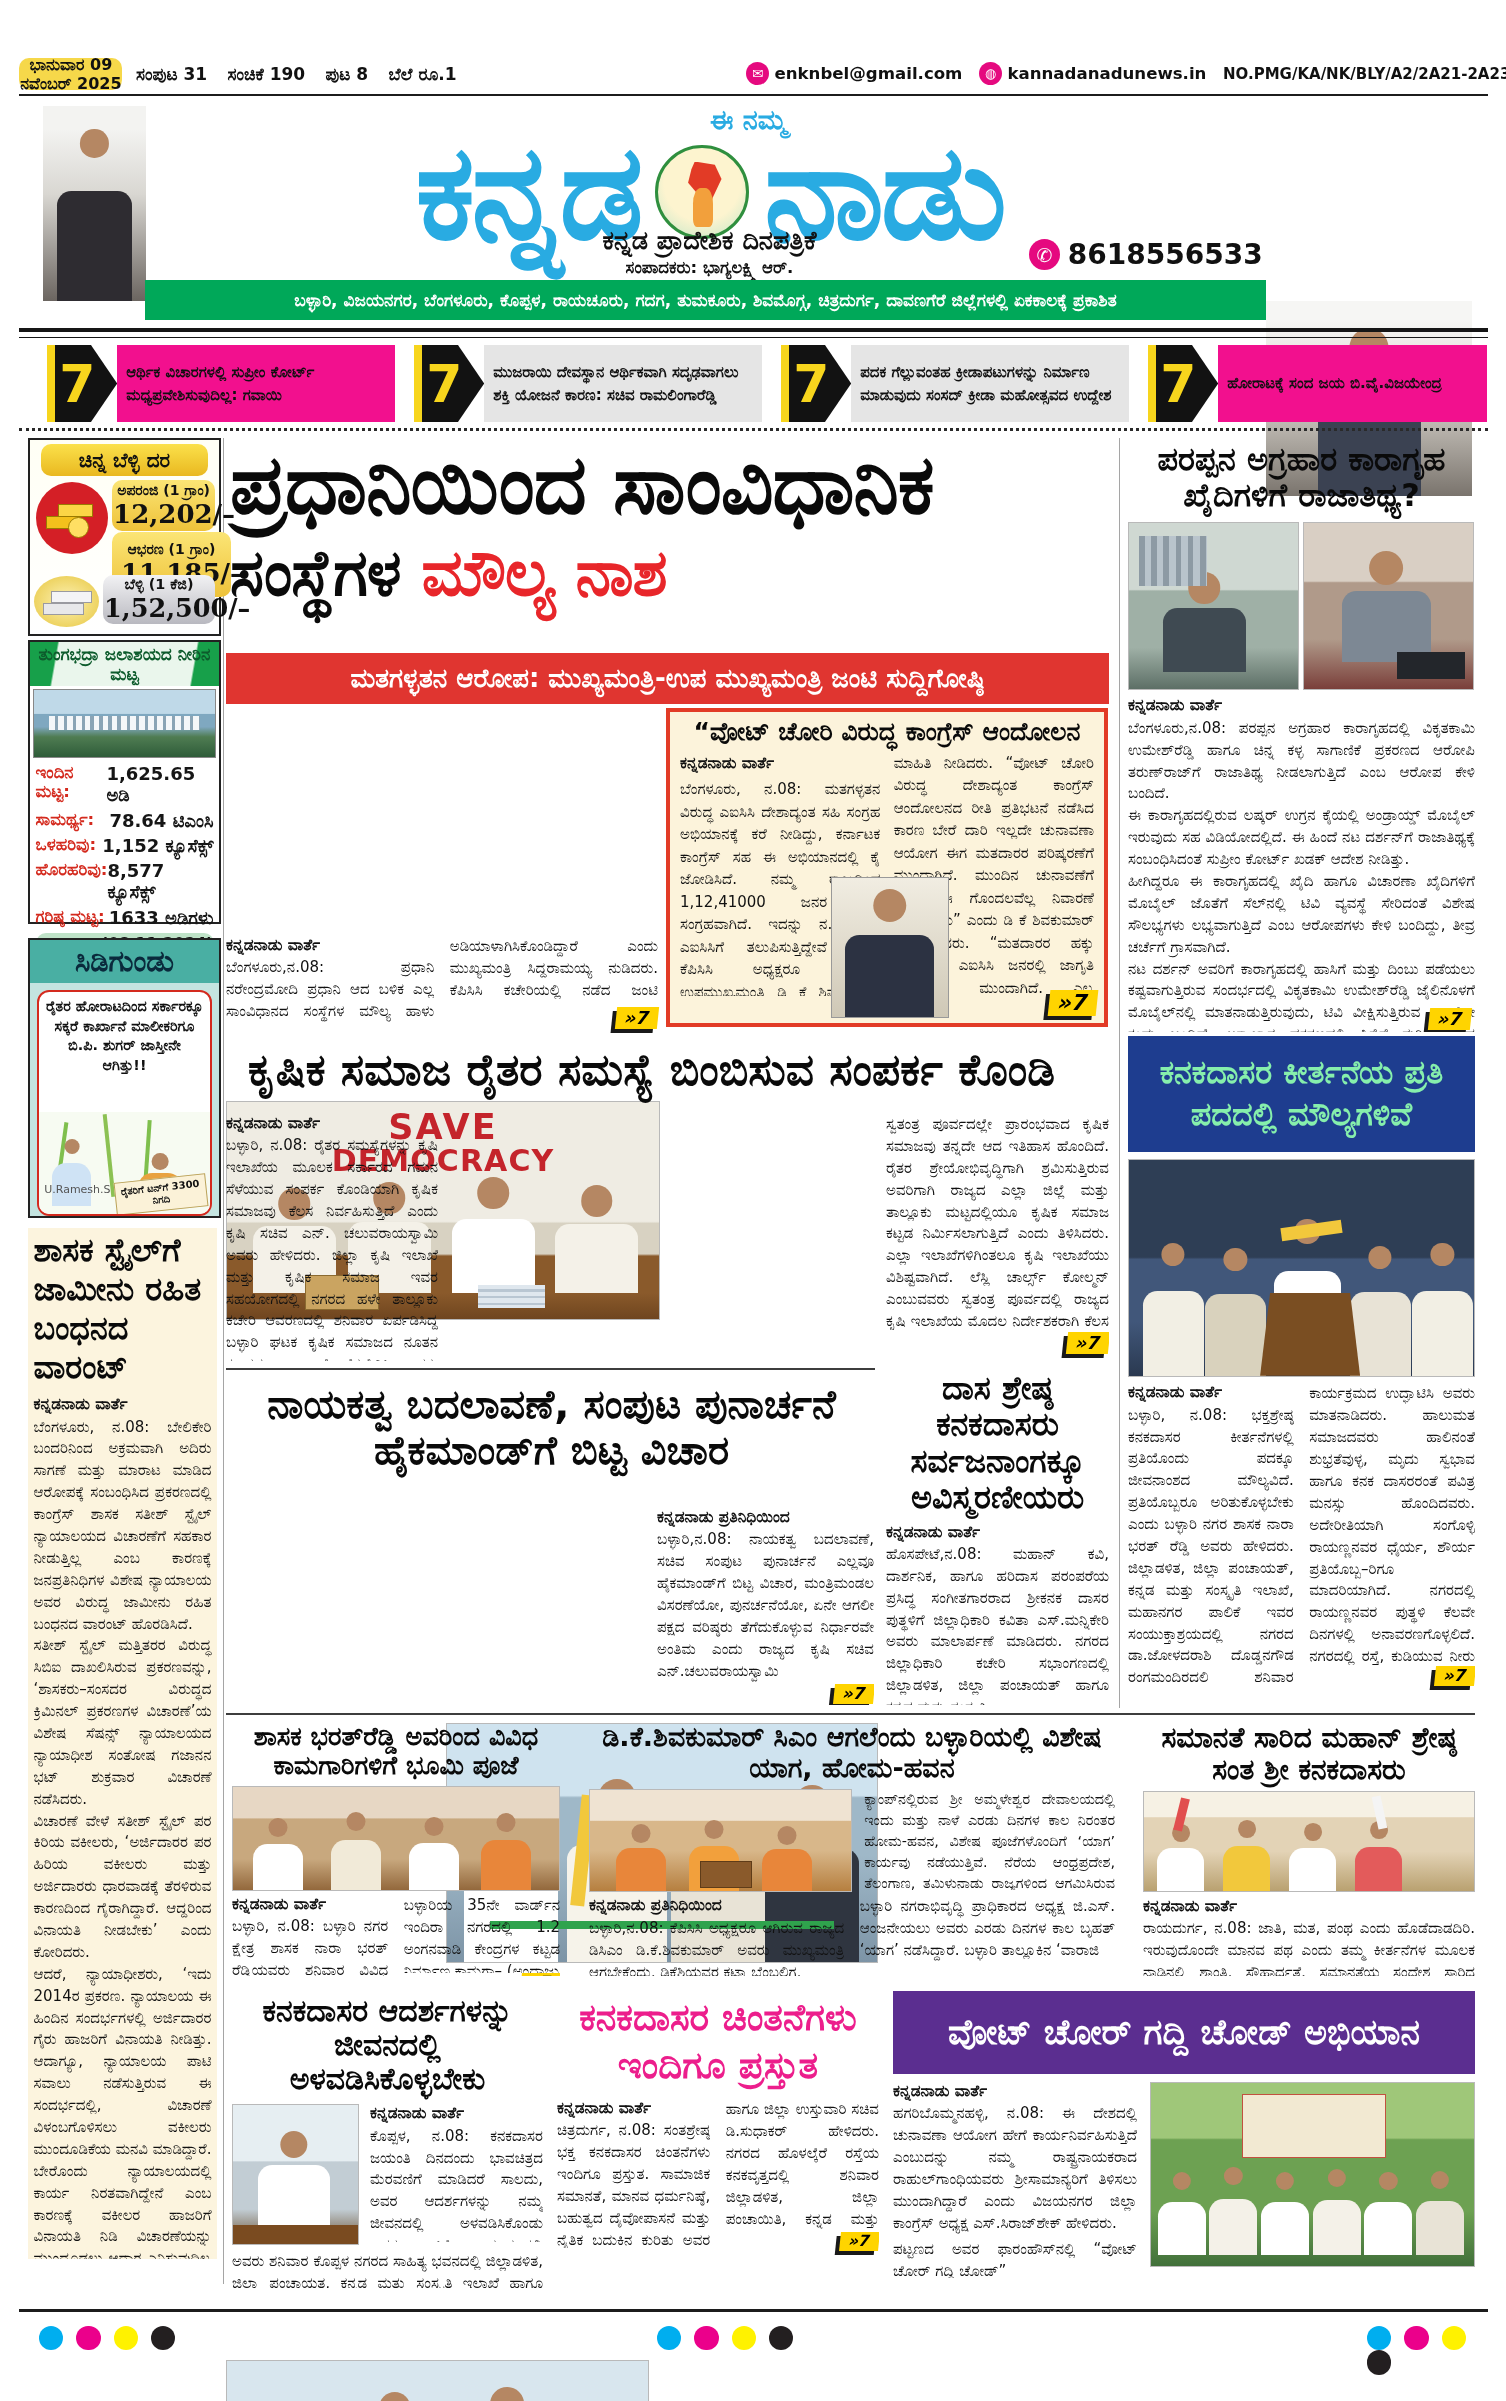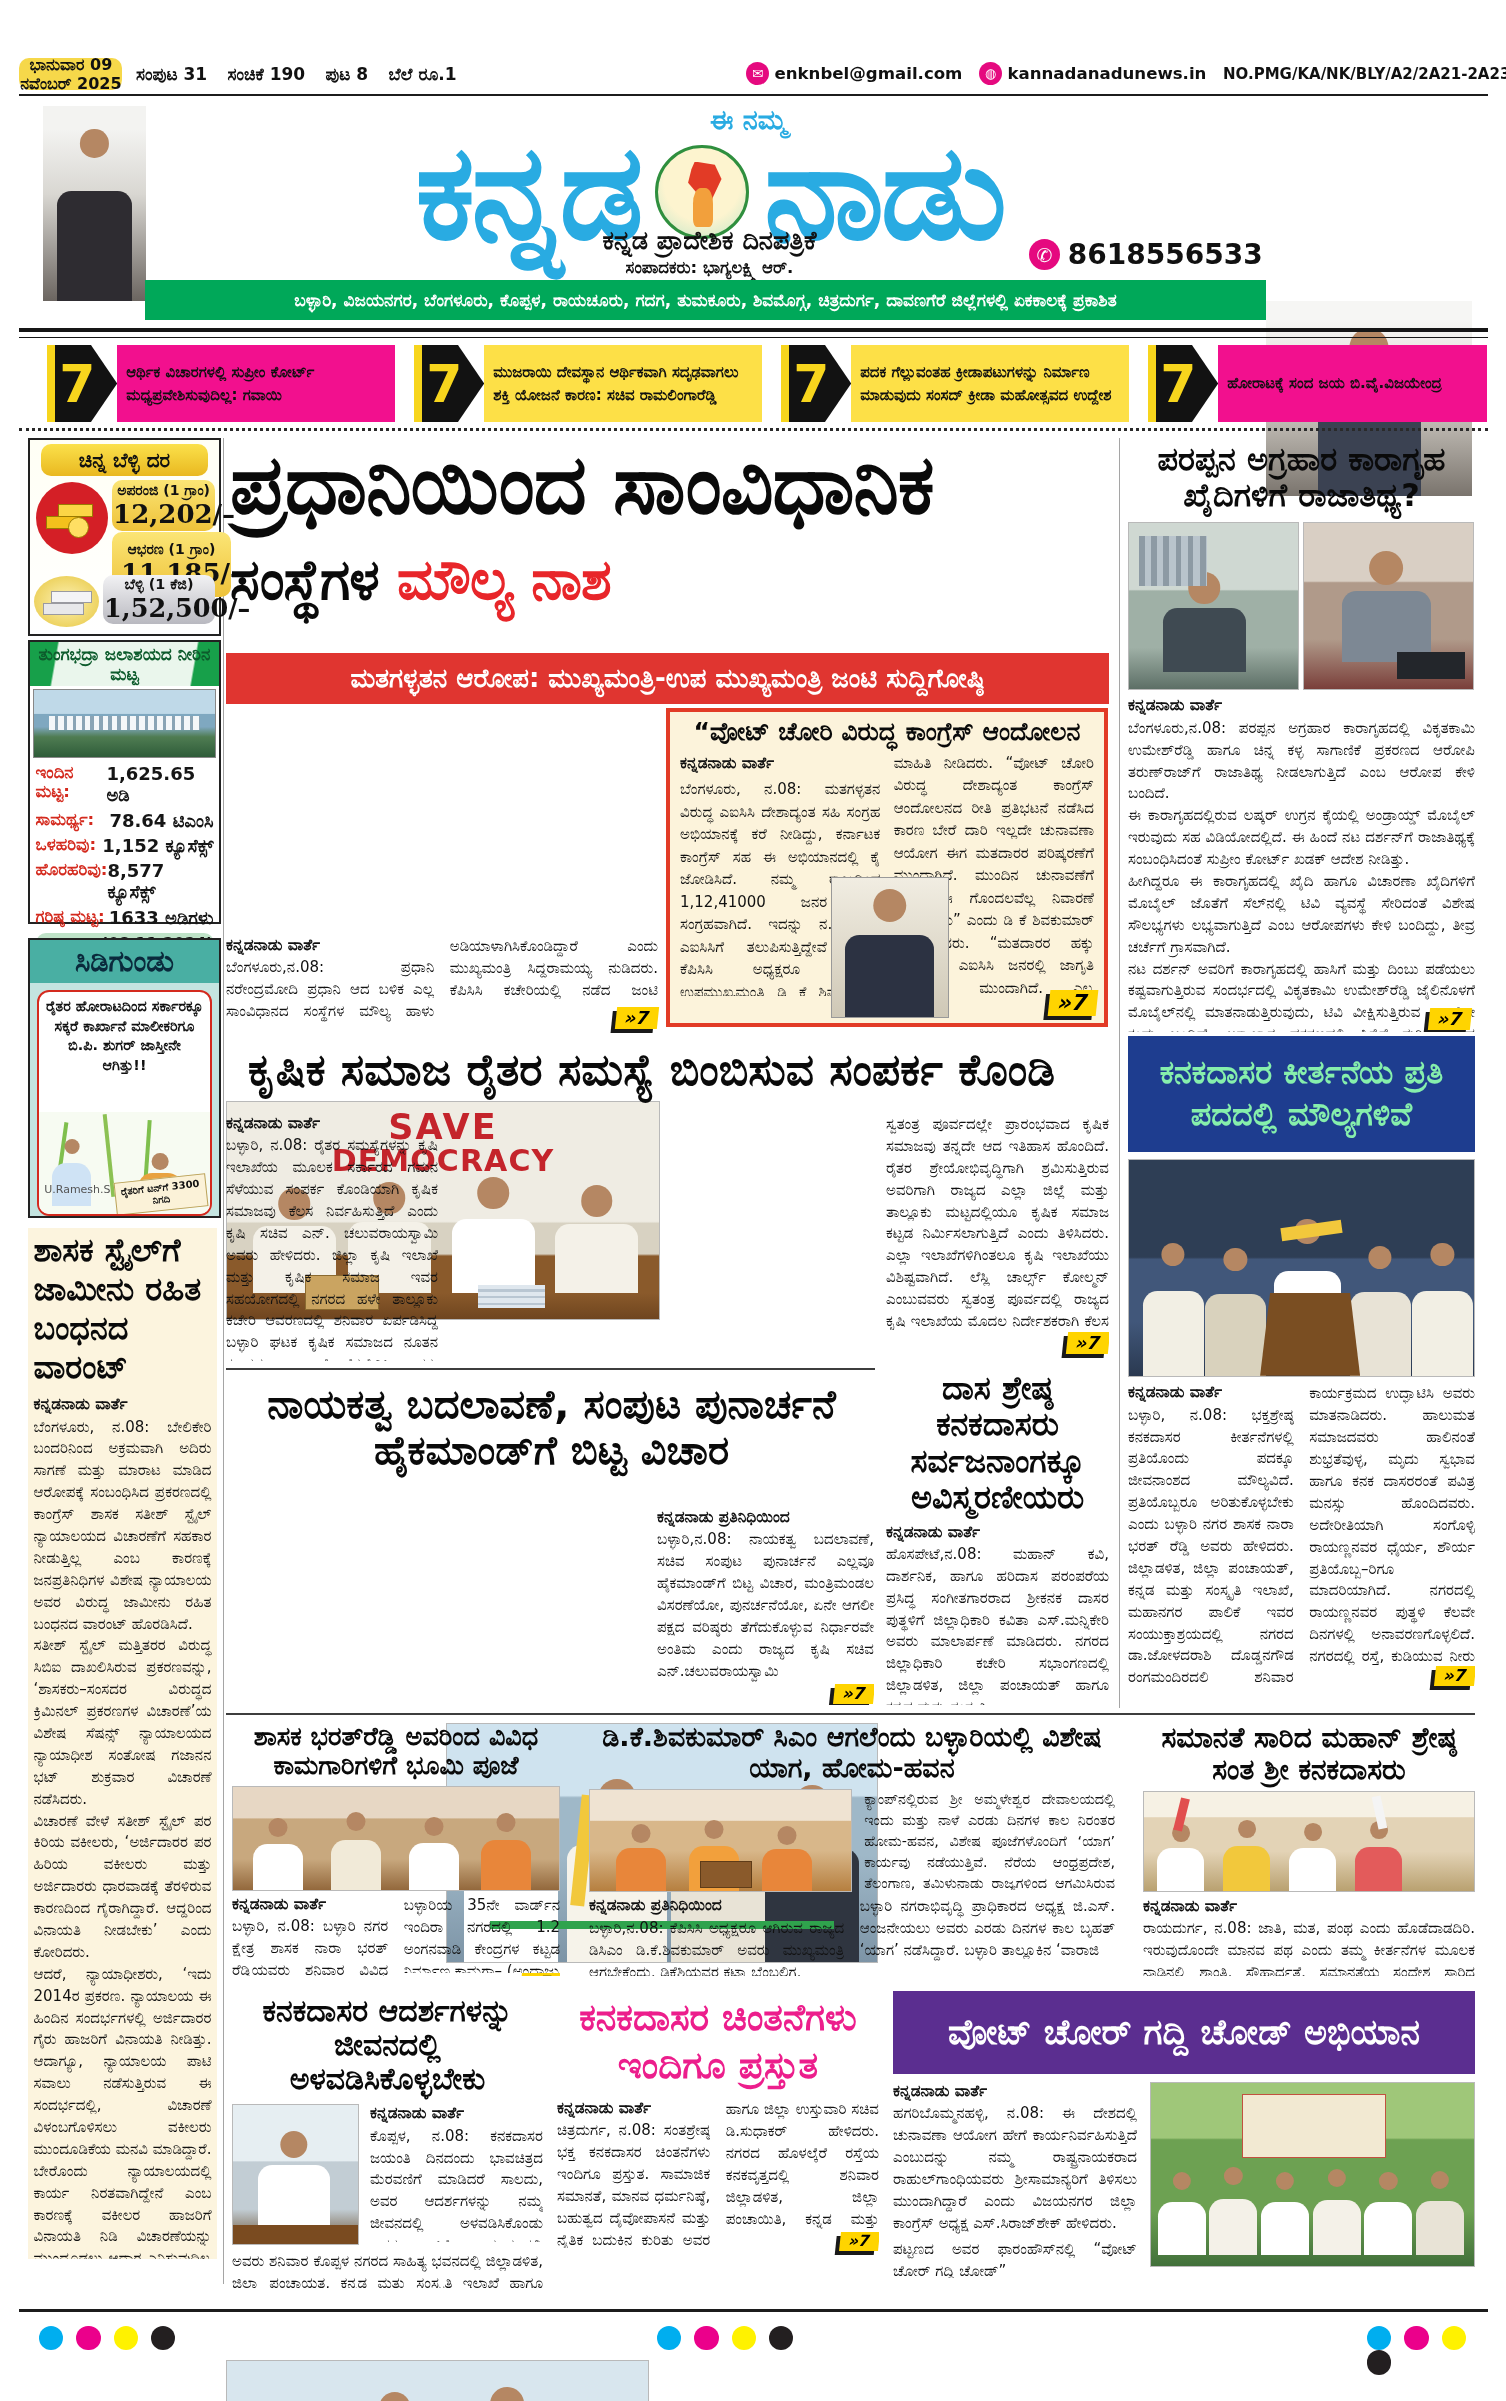--- a/index.html
+++ b/index.html
@@ -25,21 +25,21 @@
         border-radius:14.4px 14.4px 0 0;background:var(--c,#f2efe6)}
   .dot{width:24.4px;height:24.4px;border-radius:50%;display:inline-block;margin-right:10px;vertical-align:middle}
   .pill{border-radius:10px}
   .t-box{position:absolute;display:flex;align-items:stretch;overflow:hidden}
   .t-sliver{width:7.8px;background:#F7D51D}
   .t-arrow{width:58px;background:#121212;clip-path:polygon(0 0,58% 0,100% 50%,58% 100%,0 100%);
         color:#F7D51D;font-size:52px;font-weight:800;display:flex;align-items:center;padding-left:4.4px}
   .t-body{flex:1;padding:3.3px 9px;font-size:15px;font-weight:700;line-height:1.5;
         display:flex;align-items:center;color:#101010}
   .pinkbg{background:#F2108E}
-  .yelbg{background:#fde047}
+  .yelbg{background:#e5e5e5}
   .statrow{display:flex;justify-content:space-between;font-weight:800;padding:1.7px 5.5px}
   .statrow .sl{color:#D42A1E;font-size:16.6px}
   .statrow .sv{color:#161616;font-size:18px}
   .quote-cols{display:flex;gap:13.3px;font-size:15px;line-height:1.5;text-align:justify}
   .wa-ic{width:31px;height:31px;border-radius:50%;background:#E5097F;color:#fff;
         display:inline-flex;align-items:center;justify-content:center;font-size:19px}
   .hd-ic{width:23px;height:23px;border-radius:50%;background:#E5097F;color:#fff;
         display:inline-flex;align-items:center;justify-content:center;font-size:13.3px;margin-right:5.5px}
 </style>
 </head>
@@ -258,21 +258,21 @@
     <div class="byline" style="margin-top:7.8px">ಕನ್ನಡನಾಡು ವಾರ್ತೆ</div>
     <div class="body-txt">ಬೆಂಗಳೂರು, ನ.08: ಬೇಲಿಕೇರಿ ಬಂದರಿನಿಂದ ಅಕ್ರಮವಾಗಿ ಅದಿರು ಸಾಗಣೆ ಮತ್ತು ಮಾರಾಟ ಮಾಡಿದ ಆರೋಪಕ್ಕೆ ಸಂಬಂಧಿಸಿದ ಪ್ರಕರಣದಲ್ಲಿ ಕಾಂಗ್ರೆಸ್ ಶಾಸಕ ಸತೀಶ್ ಸ್ಟೈಲ್ ನ್ಯಾಯಾಲಯದ ವಿಚಾರಣೆಗೆ ಸಹಕಾರ ನೀಡುತ್ತಿಲ್ಲ ಎಂಬ ಕಾರಣಕ್ಕೆ ಜನಪ್ರತಿನಿಧಿಗಳ ವಿಶೇಷ ನ್ಯಾಯಾಲಯ ಅವರ ವಿರುದ್ಧ ಜಾಮೀನು ರಹಿತ ಬಂಧನದ ವಾರಂಟ್ ಹೊರಡಿಸಿದೆ.</div>
     <div class="body-txt">ಸತೀಶ್ ಸ್ಟೈಲ್ ಮತ್ತಿತರರ ವಿರುದ್ಧ ಸಿಬಿಐ ದಾಖಲಿಸಿರುವ ಪ್ರಕರಣವನ್ನು, ‘ಶಾಸಕರು–ಸಂಸದರ ವಿರುದ್ಧದ ಕ್ರಿಮಿನಲ್ ಪ್ರಕರಣಗಳ ವಿಚಾರಣೆ’ಯ ವಿಶೇಷ ಸೆಷನ್ಸ್ ನ್ಯಾಯಾಲಯದ ನ್ಯಾಯಾಧೀಶ ಸಂತೋಷ ಗಜಾನನ ಭಟ್ ಶುಕ್ರವಾರ ವಿಚಾರಣೆ ನಡೆಸಿದರು.</div>
     <div class="body-txt">ವಿಚಾರಣೆ ವೇಳೆ ಸತೀಶ್ ಸ್ಟೈಲ್ ಪರ ಕಿರಿಯ ವಕೀಲರು, ‘ಅರ್ಜಿದಾರರ ಪರ ಹಿರಿಯ ವಕೀಲರು ಮತ್ತು ಅರ್ಜಿದಾರರು ಧಾರವಾಡಕ್ಕೆ ತೆರಳಿರುವ ಕಾರಣದಿಂದ ಗೈರಾಗಿದ್ದಾರೆ. ಆದ್ದರಿಂದ ವಿನಾಯತಿ ನೀಡಬೇಕು’ ಎಂದು ಕೋರಿದರು.</div>
     <div class="body-txt">ಆದರೆ, ನ್ಯಾಯಾಧೀಶರು, ‘ಇದು 2014ರ ಪ್ರಕರಣ. ನ್ಯಾಯಾಲಯ ಈ ಹಿಂದಿನ ಸಂದರ್ಭಗಳಲ್ಲಿ ಅರ್ಜಿದಾರರ ಗೈರು ಹಾಜರಿಗೆ ವಿನಾಯತಿ ನೀಡಿತ್ತು. ಆದಾಗ್ಯೂ, ನ್ಯಾಯಾಲಯ ಪಾಟಿ ಸವಾಲು ನಡೆಸುತ್ತಿರುವ ಈ ಸಂದರ್ಭದಲ್ಲಿ, ವಿಚಾರಣೆ ವಿಳಂಬಗೊಳಿಸಲು ವಕೀಲರು ಮುಂದೂಡಿಕೆಯ ಮನವಿ ಮಾಡಿದ್ದಾರೆ. ಬೇರೊಂದು ನ್ಯಾಯಾಲಯದಲ್ಲಿ ಕಾರ್ಯ ನಿರತವಾಗಿದ್ದೇನೆ ಎಂಬ ಕಾರಣಕ್ಕೆ ವಕೀಲರ ಹಾಜರಿಗೆ ವಿನಾಯತಿ ನಿಡಿ ವಿಚಾರಣೆಯನ್ನು ಮುಂದೂಡಲು ಆಧಾರ ಎನಿಸುವುದಿಲ್ಲ ಎಂಬ ಸ್ಥಾಪಿತ ಕಾನೂನಿನ ಅಡಿಯಲ್ಲಿ ಈ ಅರ್ಜಿ ತಿರಸ್ಕರಿಸಲಾಗುತ್ತಿದೆ’ ಎಂದು ಆದೇಶಿಸಿದರು.</div>
 
   </div>
 
   <div class="abs" style="left:230px;top:438px;width:879px;text-align:left">
     <div class="hl" style="font-size:82px;letter-spacing:-1.1px">ಪ್ರಧಾನಿಯಿಂದ ಸಾಂವಿಧಾನಿಕ</div>
-    <div class="hl" style="font-size:56px;letter-spacing:-1.1px;margin-top:17px">
+    <div class="hl" style="font-size:64px;letter-spacing:-1.1px;margin-top:6px">
       <span>ಸಂಸ್ಥೆಗಳ</span>
       <span style="color:#E8262A">ಮೌಲ್ಯ ನಾಶ</span>
     </div>
   </div>
 
   <div class="abs ctr" style="left:226px;top:653px;width:883px;height:51px;background:#E03530;color:#fff;font-size:26px;font-weight:800">
     <span>ಮತಗಳ್ಳತನ ಆರೋಪ: ಮುಖ್ಯಮಂತ್ರಿ-ಉಪ ಮುಖ್ಯಮಂತ್ರಿ ಜಂಟಿ ಸುದ್ದಿಗೋಷ್ಠಿ</span>
   </div>
 
   <div class="abs ph" style="left:226px;top:711px;width:432px;height:217px;background:linear-gradient(#efece3 0 55%,#d8d2c2 56% 70%,#8a5a2b 71% 88%,#6f451f 100%)">

